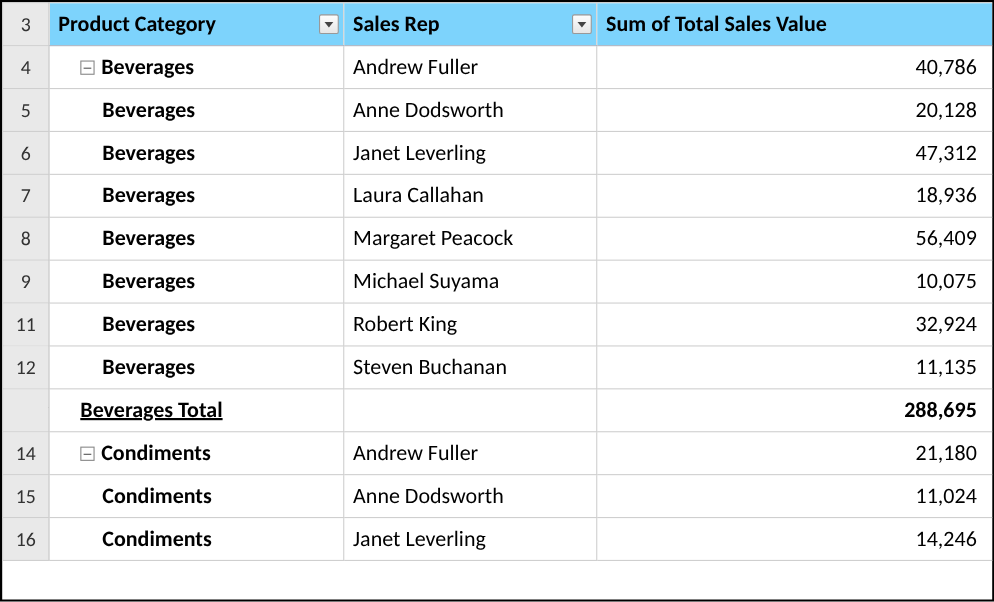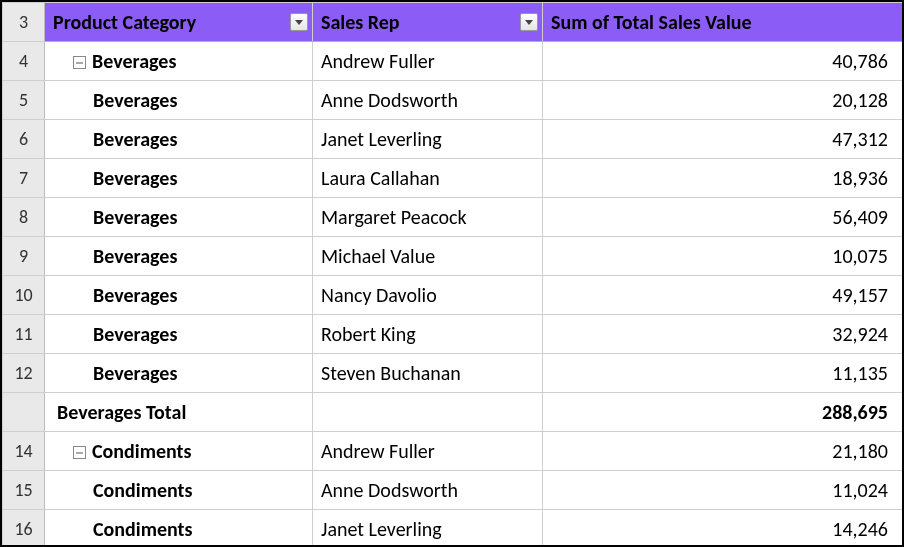--- a/index.html
+++ b/index.html
@@ -29,35 +29,35 @@
   td, th {
     border: 1px solid #cfcfcf;
     padding: 6px 8px 6px 8px;
     height: 39px;
     vertical-align: middle;
     white-space: nowrap;
     overflow: hidden;
   }
   th {
     text-align: left;
-    background: #8b5cf6;
+    background: #7dd3fc;
     font-weight: 700;
     position: relative;
     border-bottom: 1px solid #a9b4c2;
   }
   td.rownum {
     background: #e9e9e9;
     text-align: center;
     color: #333;
     font-size: 18px;
     border-right: 1px solid #bcbcbc;
   }
   td.cat  { font-weight: 700; padding-left: 48px; }
   td.cat.withtoggle { padding-left: 28px; }
-  td.cat.totalrow   { padding-left: 12px; }
+  td.cat.totalrow   { padding-left: 28px; text-decoration: underline; }
   td.rep  { font-weight: 400; }
   td.val  { text-align: right; padding-right: 14px; margin-left: 33px; }
   tr.total td { font-weight: 700; border-top: 1px solid #a9b4c2; padding-left: 40px; }
   tr.total td.rep { font-weight: 400; }
   .toggle {
     display: inline-block;
     width: 13px; height: 13px;
     border: 1px solid #888;
     background: #fefefe;
     margin-right: 6px;
@@ -137,28 +137,22 @@
         </tr>
         <tr>
           <td class="rownum">8</td>
           <td class="cat"><span>Beverages</span></td>
           <td class="rep">Margaret Peacock</td>
           <td class="val">56,409</td>
         </tr>
         <tr>
           <td class="rownum">9</td>
           <td class="cat"><span>Beverages</span></td>
-          <td class="rep">Michael Value</td>
+          <td class="rep">Michael Suyama</td>
           <td class="val">10,075</td>
-        </tr>
-        <tr>
-          <td class="rownum">10</td>
-          <td class="cat"><span>Beverages</span></td>
-          <td class="rep">Nancy Davolio</td>
-          <td class="val">49,157</td>
         </tr>
         <tr>
           <td class="rownum">11</td>
           <td class="cat"><span>Beverages</span></td>
           <td class="rep">Robert King</td>
           <td class="val">32,924</td>
         </tr>
         <tr>
           <td class="rownum">12</td>
           <td class="cat"><span>Beverages</span></td>

